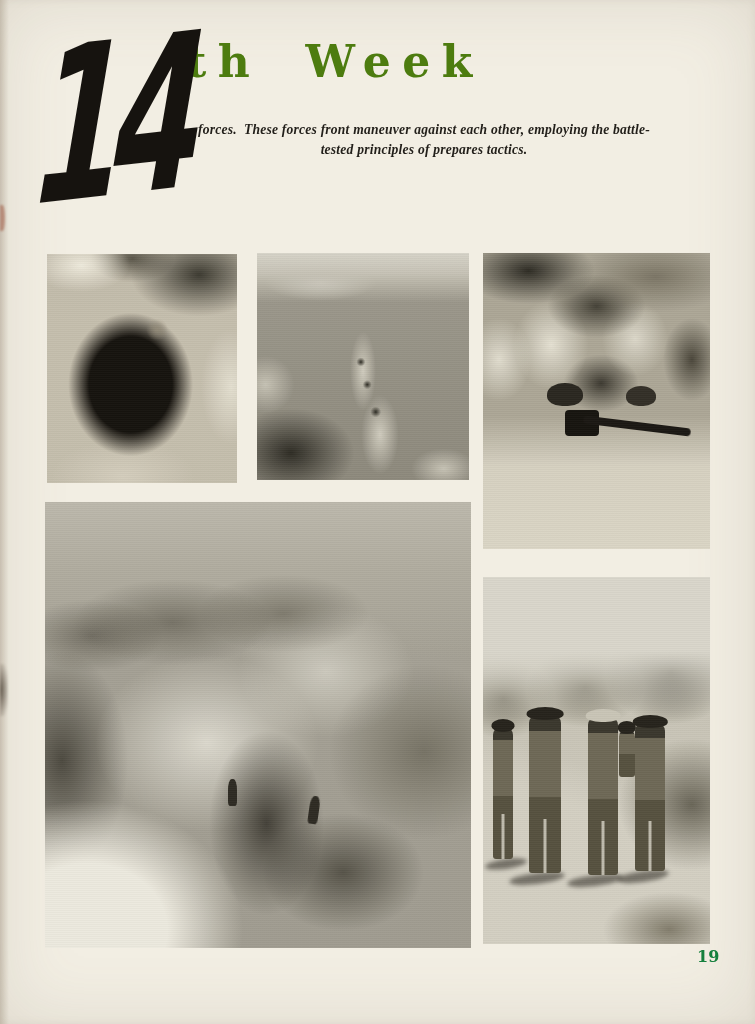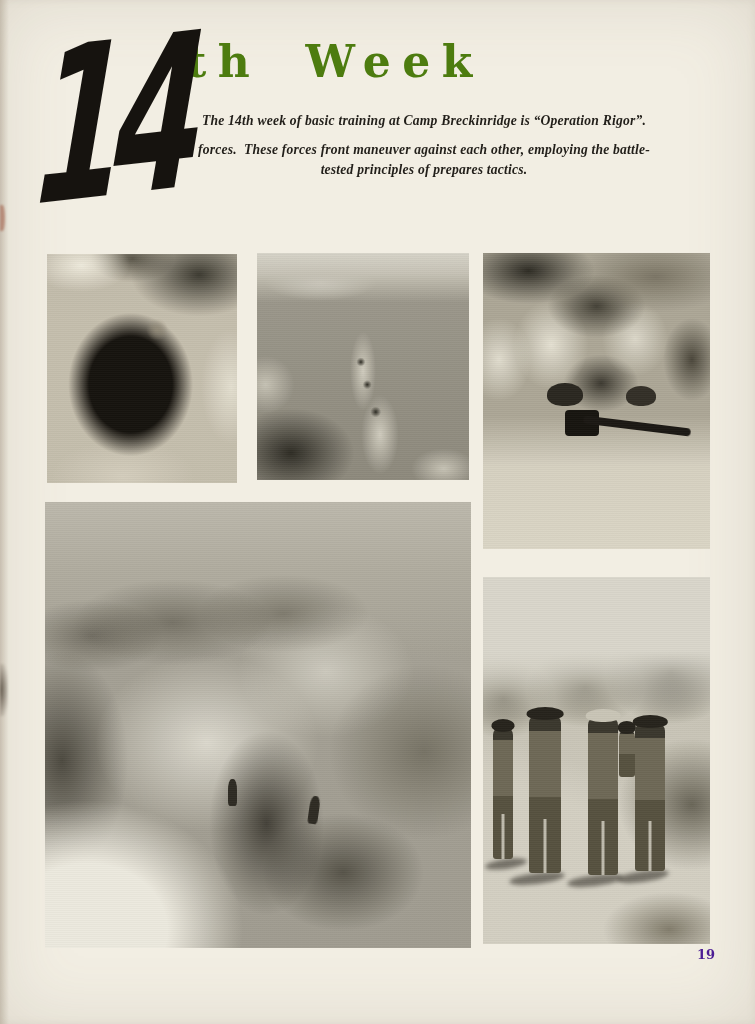--- a/index.html
+++ b/index.html
@@ -120,37 +120,36 @@
   .s4{left:136px;top:152px;width:16px;height:48px;}
   .s4::after{display:none;}
   .s5{left:152px;top:146px;width:30px;height:148px;}
   .sshadow{position:absolute;background:rgba(40,37,29,.55);border-radius:50%;filter:blur(2px);}
   .sh1{left:2px;top:282px;width:42px;height:10px;transform:rotate(-8deg);}
   .sh2{left:26px;top:296px;width:56px;height:11px;transform:rotate(-7deg);}
   .sh3{left:84px;top:298px;width:56px;height:11px;transform:rotate(-7deg);}
   .sh4{left:134px;top:294px;width:52px;height:11px;transform:rotate(-8deg);}
   
   .page-number{position:absolute;left:697px;top:947px;
-    font-family:"DejaVu Serif",serif;font-weight:bold;font-size:13px;color:#4c1d95;text-align:center;}
+    font-family:"DejaVu Serif",serif;font-weight:bold;font-size:16px;color:#15803d;text-align:center;}
 </style>
 </head>
 <body>
 
 <div class="page">
 
   <div class="edge-left"></div>
   <div class="mark-red"></div>
   <div class="mark-dark"></div>
 
   <div class="numeral">14</div>
   <div class="heading-suffix">th Week</div>
 
   <div class="intro">
     <div class="para">
-      <div class="line">The 14th week of basic training at Camp Breckinridge is “Operation Rigor”.</div>
     </div>
     <div class="para para2">
       <div class="line">forces.  These forces front maneuver against each other, employing the battle-</div>
       <div class="line">tested principles of prepares tactics.</div>
     </div>
   </div>
 
   <div class="photo photo-foxhole" role="img" aria-label="Trainee crouched inside a dark camouflaged foxhole beneath brush"></div>
 
   <div class="photo photo-trail" role="img" aria-label="Elevated view of brush country with a column of troops on a winding dirt trail"></div>

